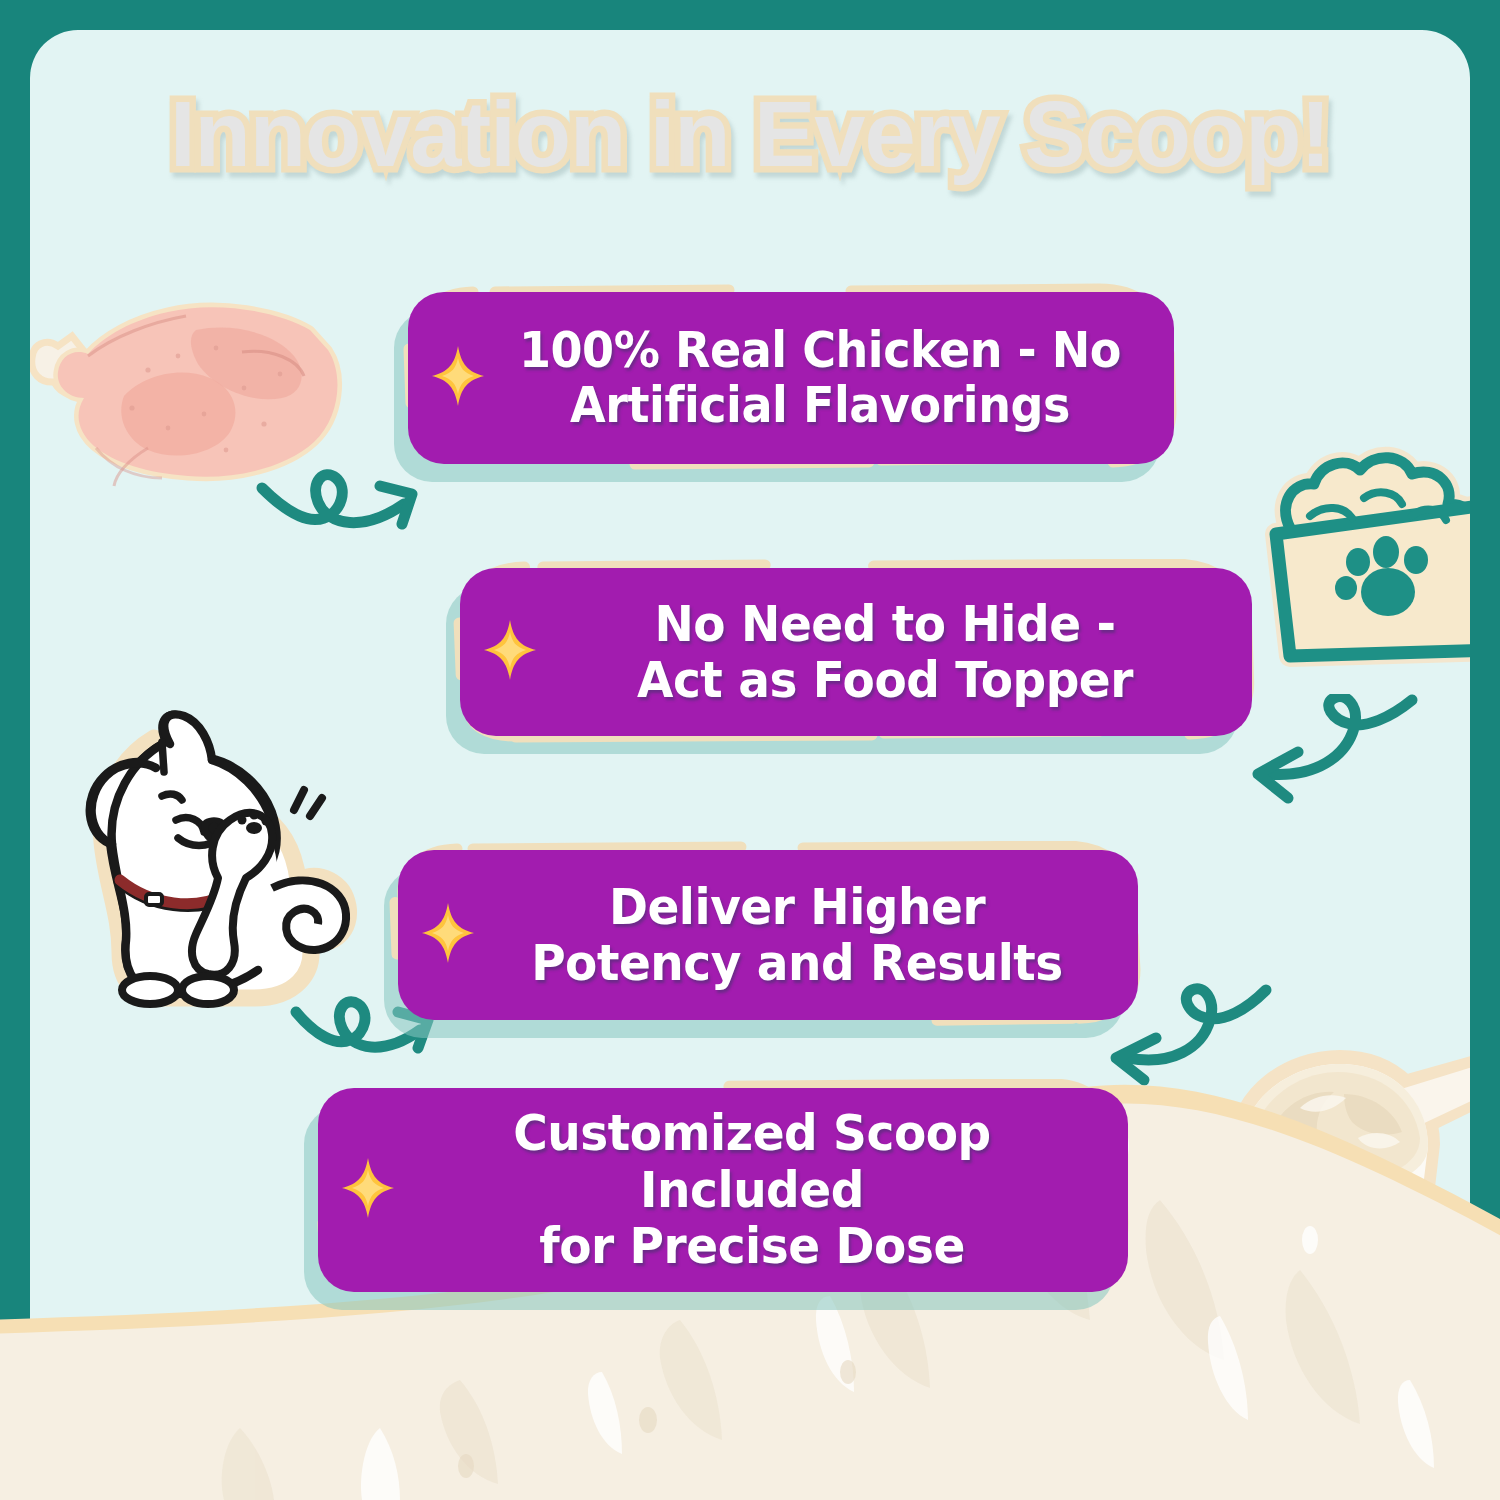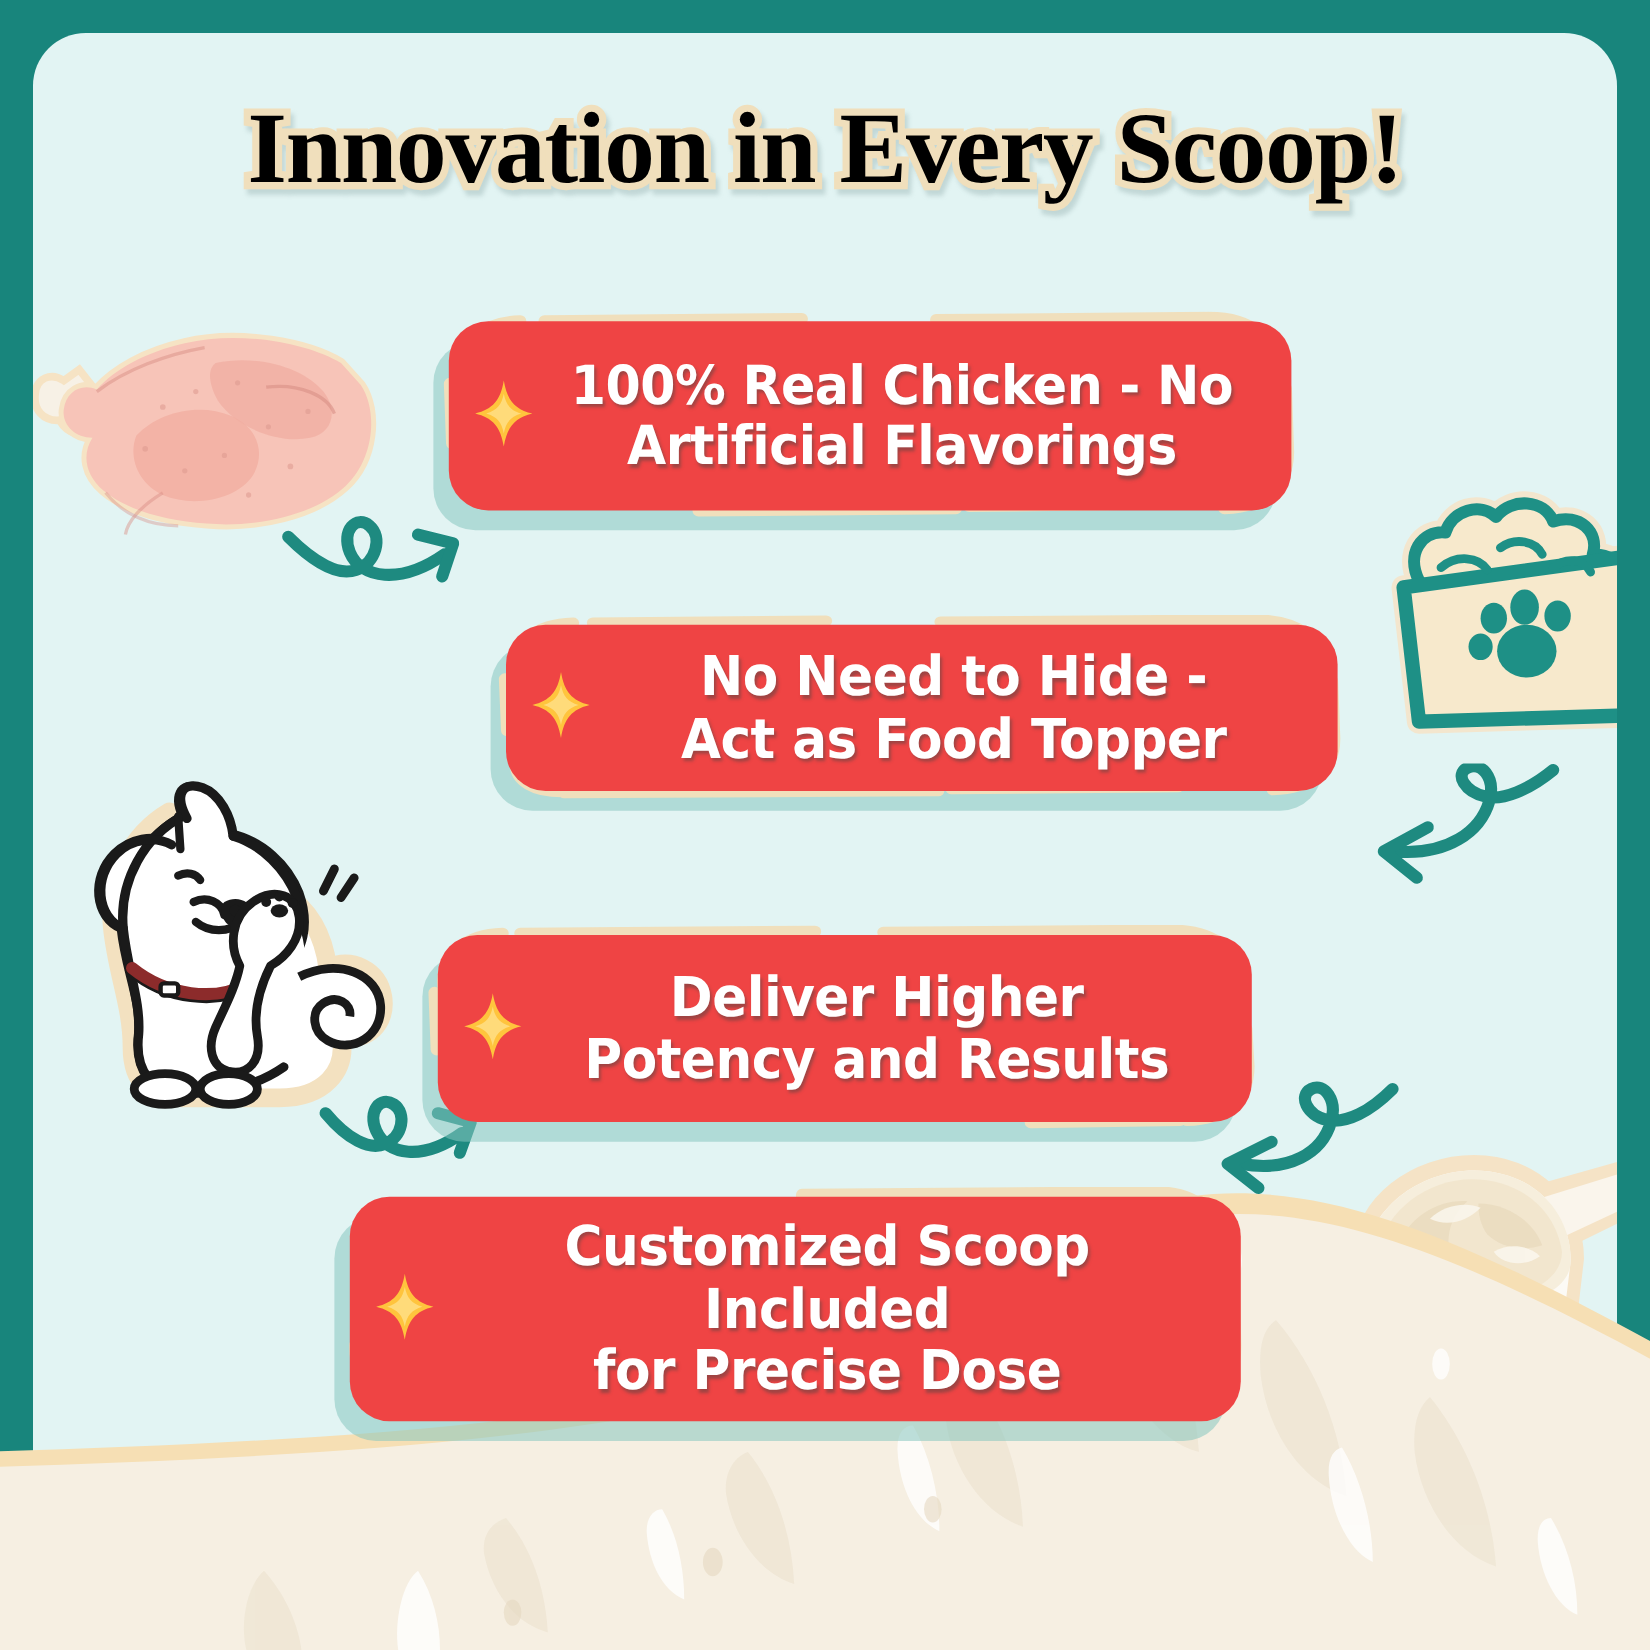--- a/index.html
+++ b/index.html
@@ -15,59 +15,59 @@
     position:absolute;left:30px;top:30px;width:1440px;height:1440px;
     background:#E2F4F3;border-radius:48px;overflow:hidden;
   }
 
   
   .title-wrap{position:absolute;left:0;top:88px;width:1500px;text-align:center;z-index:30;}
   .title{
     display:inline-block;
     font-size:92px;line-height:1;font-weight:bold;font-style:normal;
     letter-spacing:-1px;
-    color:#000000;
+    color:#e5e5e5;
     -webkit-text-stroke:13px #F0DFBC;
     paint-order:stroke fill;
-    font-family:Liberation Serif, serif;
+    font-family:Liberation Sans, sans-serif;
     transform:scaleX(1.0);
     filter:drop-shadow(3px 5px 2px rgba(120,150,150,.30));
   }
 
   
   .pill{position:absolute;z-index:25;}
   .pill .shadow{
     position:absolute;left:-14px;top:18px;width:100%;height:100%;
     background:#86C6C0;border-radius:38px;opacity:.55;
   }
   .pill .sketch{
     position:absolute;left:-9px;top:-9px;width:calc(100% + 18px);height:calc(100% + 18px);
     pointer-events:none;
   }
   .pill .body{
     position:absolute;inset:0;
-    background:#ef4444;border-radius:36px;
+    background:#a21caf;border-radius:36px;
     display:flex;align-items:center;justify-content:flex-start;
     padding:0 26px 0 22px;box-sizing:border-box;
   }
   .pill .spark{flex:0 0 auto;margin-right:6px;}
   .pill .txt{
     flex:1 1 auto;text-align:center;color:#FFFFFF;
     font-family:"DejaVu Sans","Liberation Sans",sans-serif;
     font-weight:bold;font-size:50px;line-height:1.13;
     letter-spacing:-0.5px;
     text-shadow:2px 3px 3px rgba(10,70,66,.35);
     transform:scaleX(.94);
   }
   .pill .txt .l2{display:block;}
 
   
   #pill-1{left:378px;top:262px;width:766px;height:172px;}
   #pill-1 .txt{font-size:49px;}
-  #pill-2{left:430px;top:538px;width:756px;height:151px;}
+  #pill-2{left:430px;top:538px;width:756px;height:168px;padding-left:36px;}
   #pill-3{left:368px;top:820px;width:740px;height:170px;}
   #pill-4{left:288px;top:1058px;width:810px;height:204px;}
   #pill-4 .txt{font-size:50px;}
 
   
   .art{position:absolute;z-index:18;}
   #art-chicken{left:-2px;top:248px;width:330px;height:215px;}
   #art-dog{left:28px;top:672px;width:320px;height:318px;}
   #art-bowl{left:1216px;top:412px;width:286px;height:228px;}
   #art-scoop{left:1178px;top:1004px;width:330px;height:280px;}

